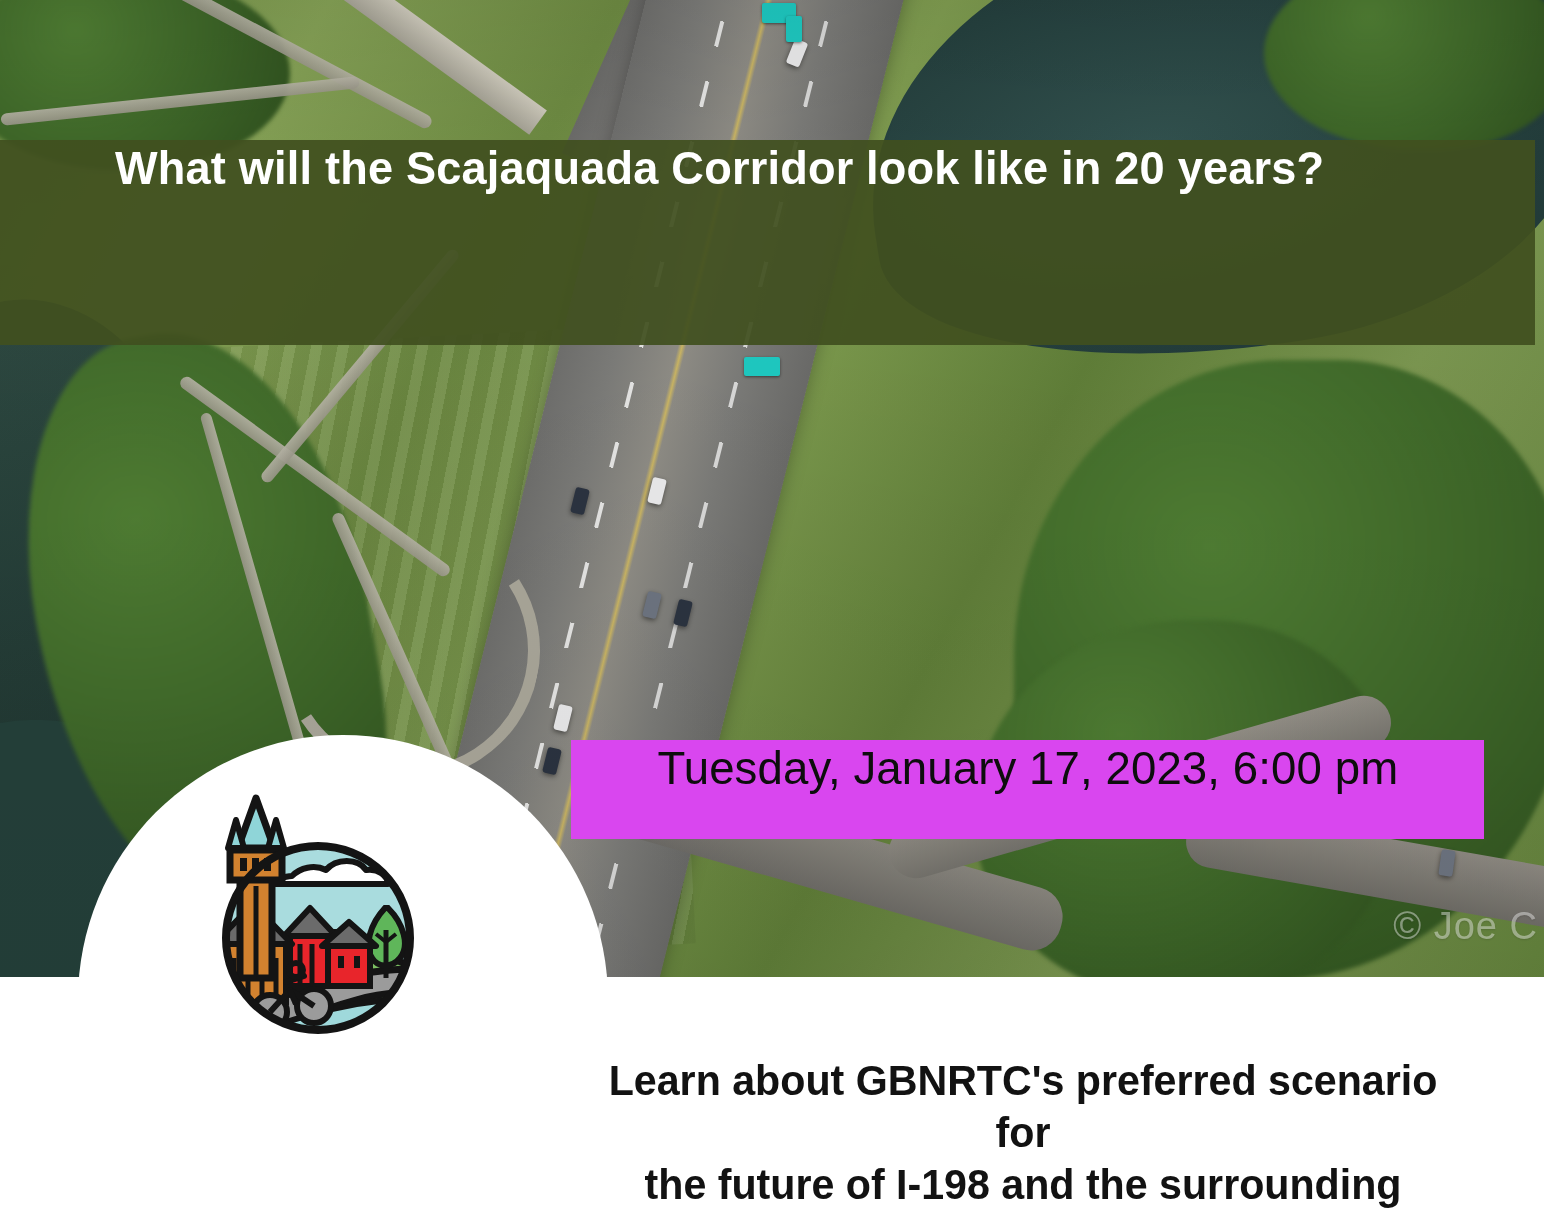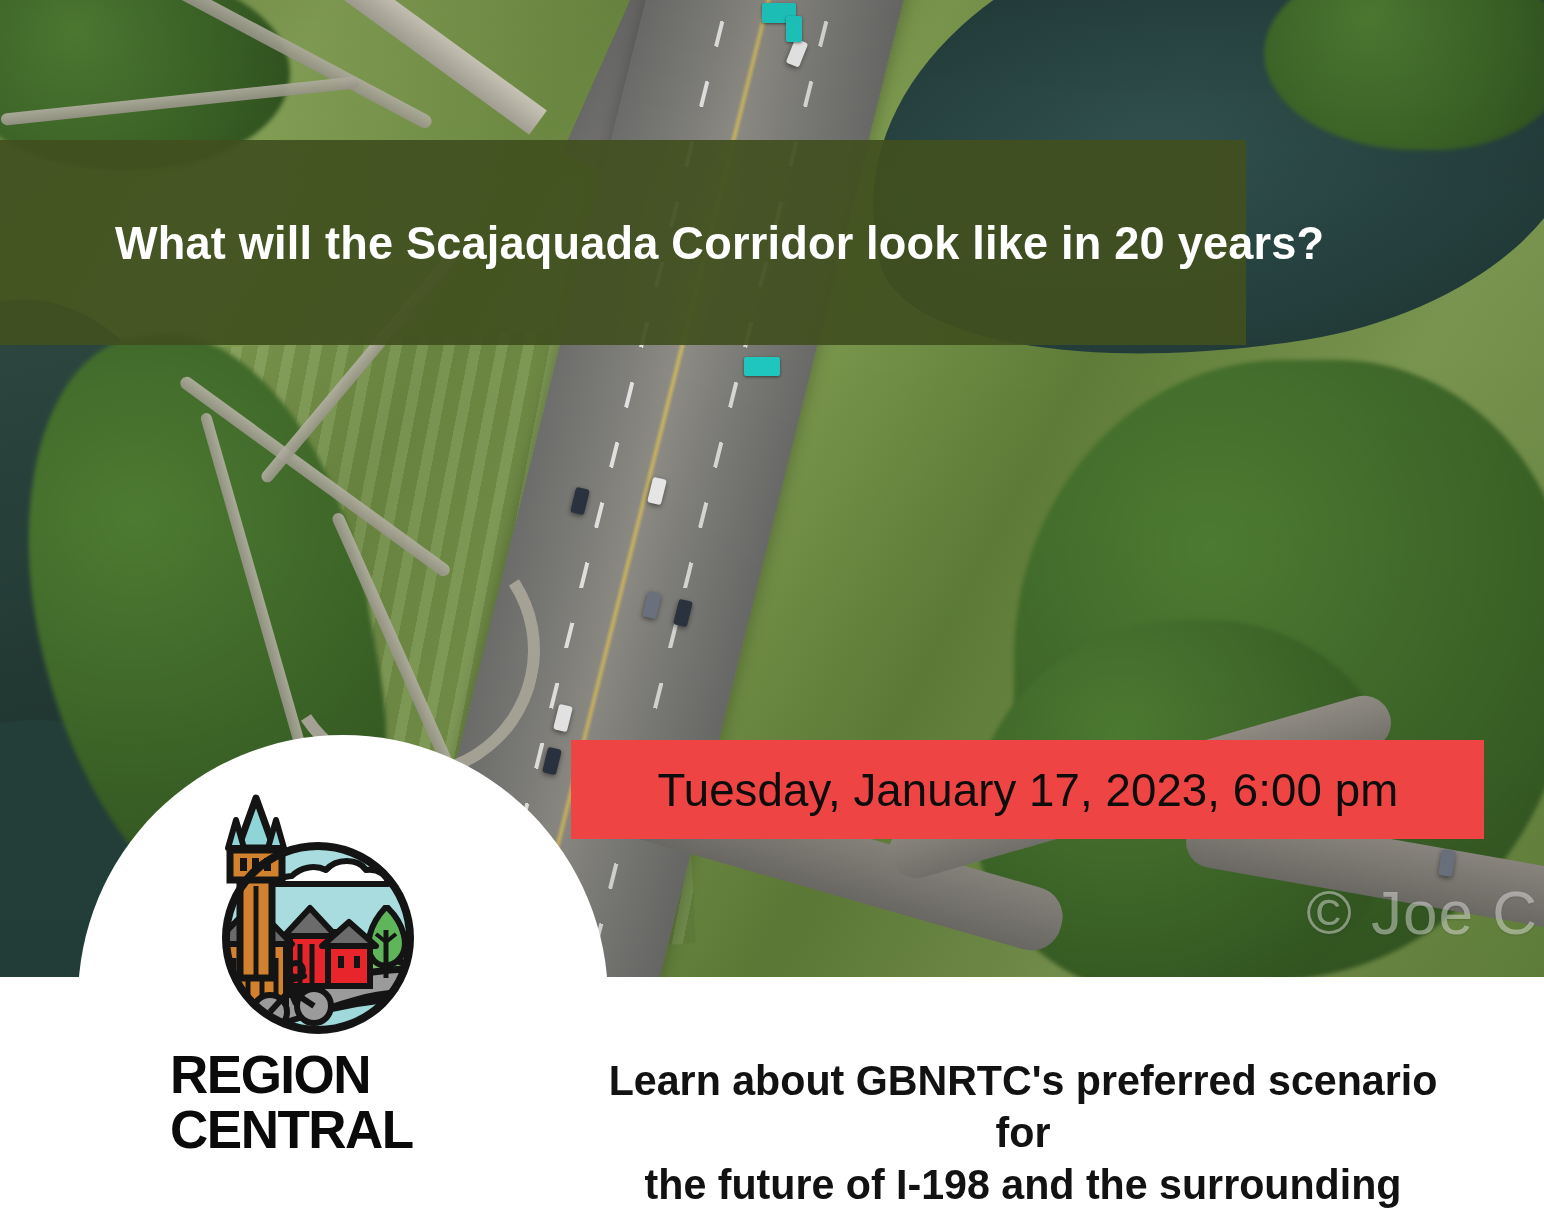--- a/index.html
+++ b/index.html
@@ -157,33 +157,33 @@
   
   .photo-grade {
     left:0; top:0; width:1544px; height:978px;
     background:linear-gradient(180deg, rgba(0,0,0,.06) 0%, rgba(0,0,0,0) 22%, rgba(0,0,0,.05) 100%);
   }
 
   
   .watermark {
     position:absolute; right:6px; bottom:30px;
     font-family:"Liberation Sans", sans-serif;
-    font-size:62px; font-weight:400;
+    font-size:38px; font-weight:400;
     color:rgba(255,255,255,.42);
     letter-spacing:1px; white-space:nowrap;
     text-shadow:0 1px 2px rgba(0,0,0,.12);
     pointer-events:none;
   }
 
   
   .headline-banner {
     position:absolute; left:0; top:140px;
-    width:1246px; height:205px;
+    width:1535px; height:205px;
     background:rgba(65,80,31,.93);
-    display:flex; align-items:center;
+    display:flex; align-items:flex-start;
   }
   .headline-text {
     margin-left:115px;
     color:#ffffff;
     font-family:"Liberation Sans", sans-serif;
     font-weight:700;
     font-size:47px;
     letter-spacing:.2px;
     white-space:nowrap;
     transform:scaleX(.96);
@@ -201,22 +201,22 @@
     text-shadow:0 2px 14px rgba(0,0,0,.20);
   }
   .pm-line { display:block; font-size:150px; letter-spacing:-1px; }
   .pm-line.l1 { transform:scaleX(1.02); transform-origin:right center; }
   .pm-line.l2 { transform:scaleX(1.02); transform-origin:right center; }
 
   
   .date-banner {
     position:absolute; left:571px; top:740px;
     width:913px; height:99px;
-    background:#ef4444;
-    display:flex; align-items:center; justify-content:center;
+    background:#d946ef;
+    display:flex; justify-content:center;
   }
   .date-text {
     color:#0d0d0d;
     font-family:"Liberation Sans", sans-serif;
     font-weight:400;
     font-size:47px;
     letter-spacing:.1px;
     white-space:nowrap;
     transform:scaleX(.97);
   }
@@ -400,23 +400,19 @@
 
         <path d="M78 8 L96 58 L60 58 Z" fill="#8FD5D8" stroke="#141414" stroke-width="7" stroke-linejoin="round"></path>
         <path d="M58 30 L66 58 L50 58 Z" fill="#8FD5D8" stroke="#141414" stroke-width="6" stroke-linejoin="round"></path>
         <path d="M98 30 L106 58 L90 58 Z" fill="#8FD5D8" stroke="#141414" stroke-width="6" stroke-linejoin="round"></path>
       </g>
 
       <circle cx="140" cy="148" r="92" fill="none" stroke="#141414" stroke-width="8"></circle>
     </svg>
   </div>
 
-  <div class="logo-title">
-    <span class="ln">REGION</span>
-    <span class="ln">CENTRAL</span>
-  </div>
 
   <div class="desc">
     <span class="ln">Learn about GBNRTC's preferred scenario for</span>
     <span class="ln">the future of I-198 and the surrounding areas</span>
   </div>
 
 </div>
 
 </body></html>

